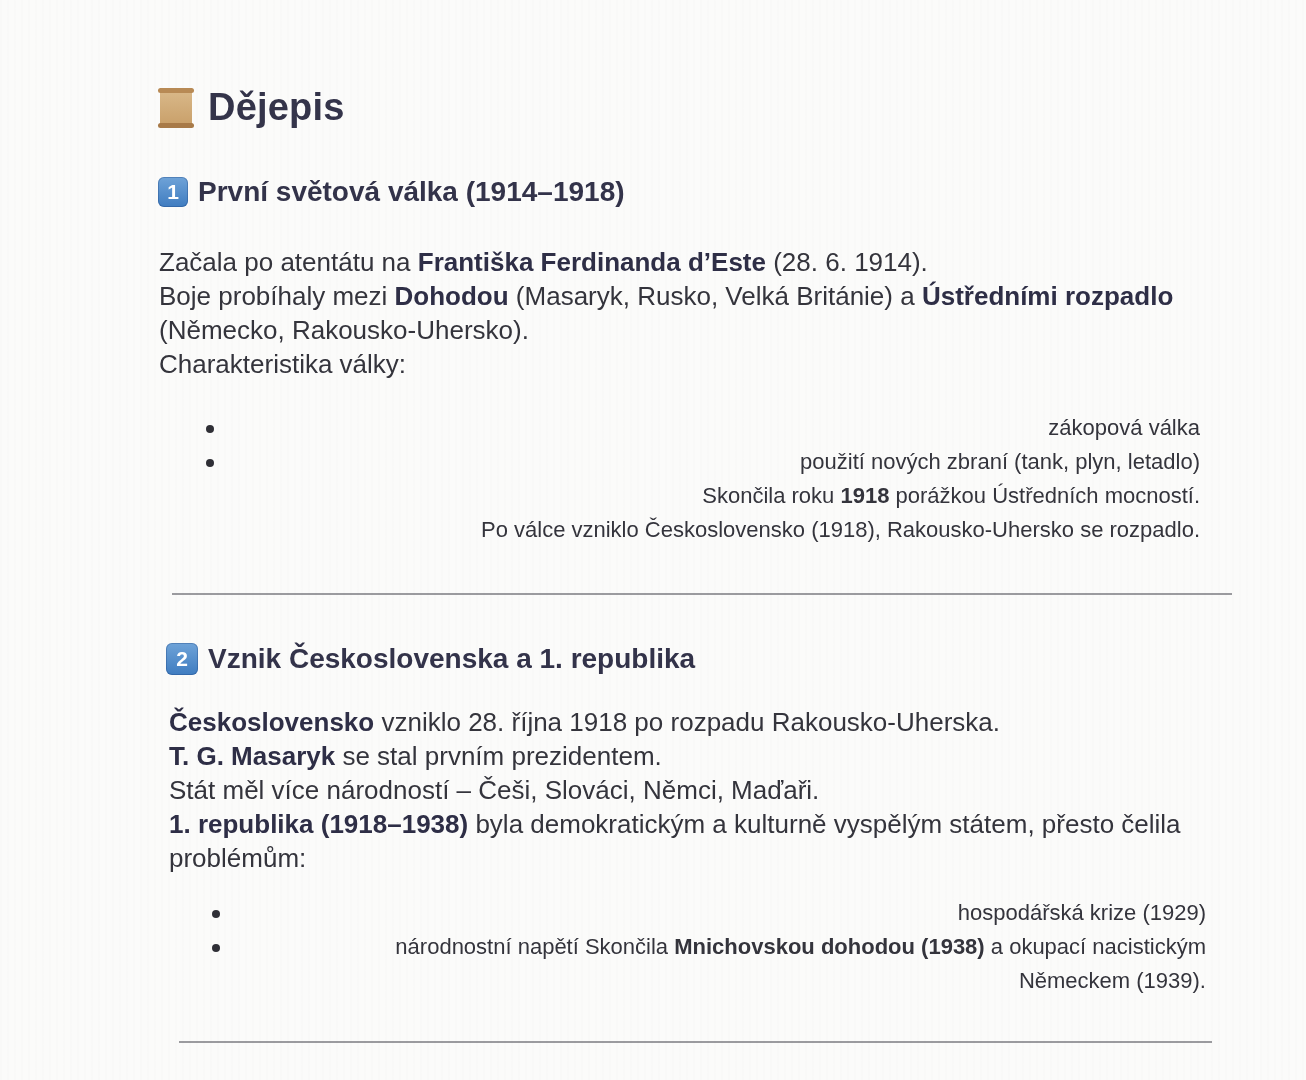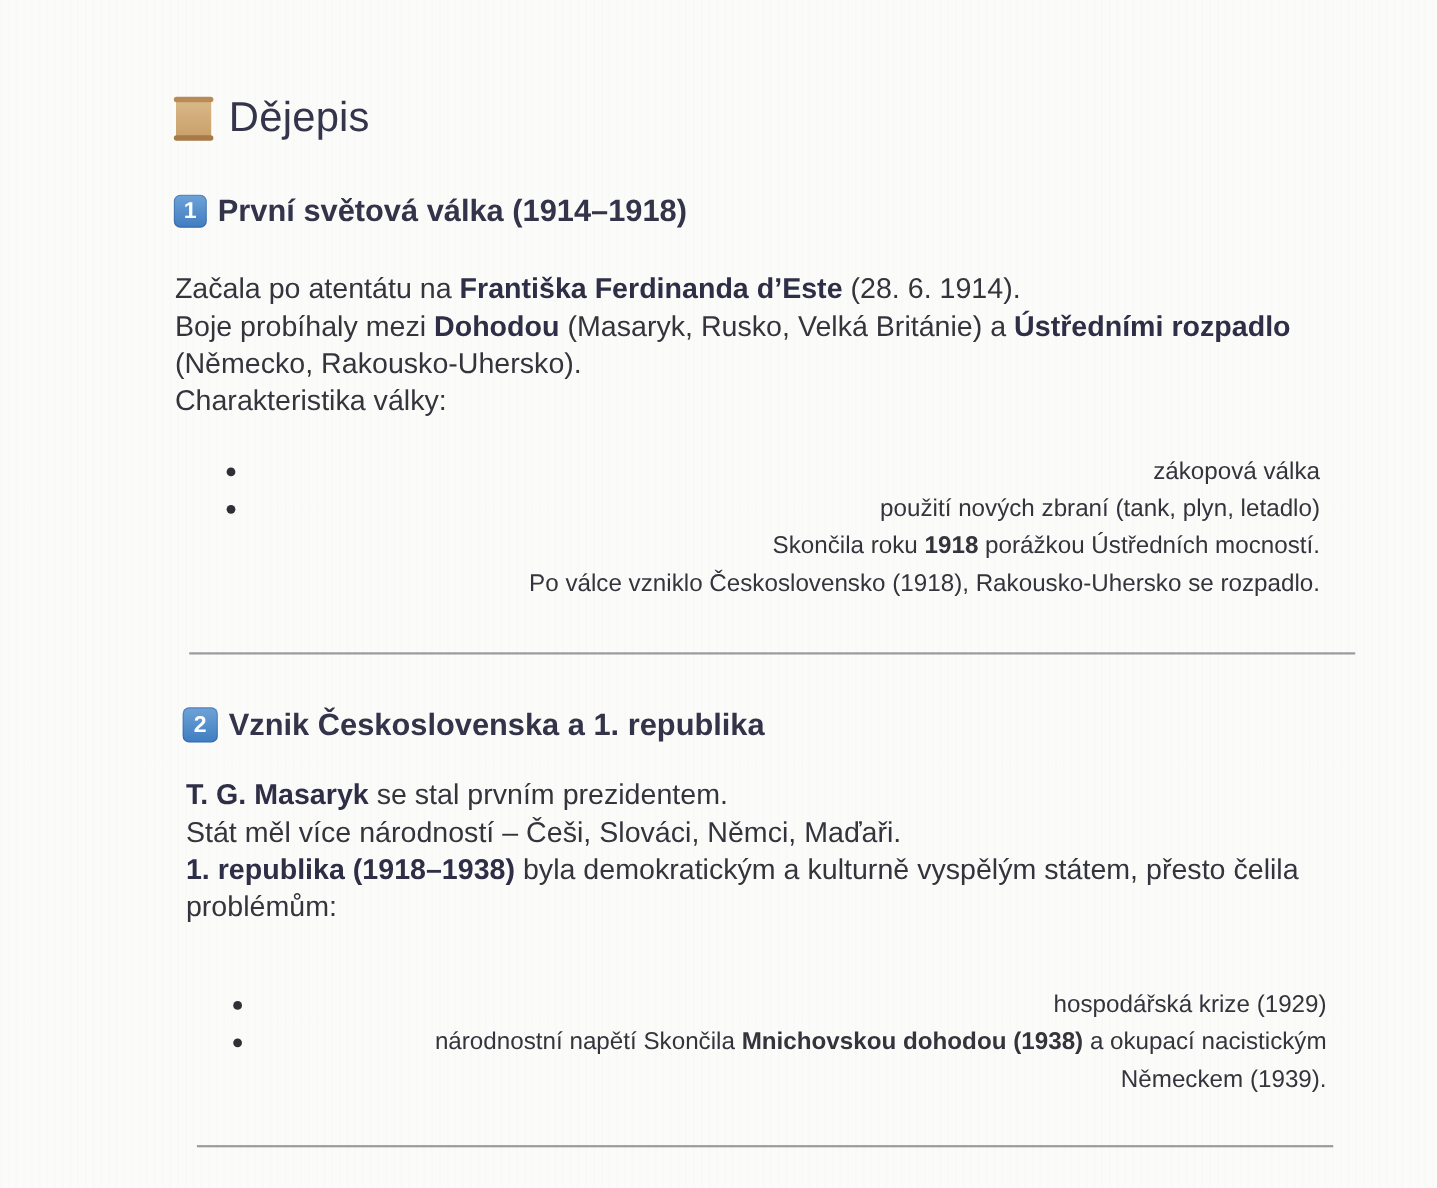--- a/index.html
+++ b/index.html
@@ -27,21 +27,21 @@
     background: linear-gradient(180deg, #d9b889 0%, #c9a06a 100%);
     border-radius: 1px;
   }
   .scroll-icon .roll-top, .scroll-icon .roll-bot {
     position: absolute; left: 0; width: 36px; height: 5px;
     background: #b88a55; border-radius: 3px;
   }
   .scroll-icon .roll-top { top: 0; }
   .scroll-icon .roll-bot { bottom: 0; background: #a87a48; }
   .title-text {
-    font-size: 38px; font-weight: normal; color: #34344a; letter-spacing: 0.2px;
+    font-size: 38px; font-weight: bold; color: #34344a; letter-spacing: 0.2px;
   }
   .section-head { display: flex; align-items: center; }
   .num-badge {
     width: 30px; height: 30px; border-radius: 6px;
     background: linear-gradient(180deg, #6fa3d8 0%, #3f7cc0 100%);
     color: #fff; font-weight: bold; font-size: 21px;
     display: flex; align-items: center; justify-content: center;
     margin-right: 10px; box-shadow: inset 0 0 0 1px rgba(30,70,130,0.35);
   }
   .section-title { font-size: 28px; font-weight: bold; color: #33334a; }
@@ -94,20 +94,21 @@
 </div>
 
 <div class="abs divider" style="left:172px; top:593px; width:1060px;"></div>
 
 <div class="abs section-head" style="left:166px; top:643px;">
   <div class="num-badge" style="width:32px;height:32px;">2</div>
   <span class="section-title">Vznik Československa a 1. republika</span>
 </div>
 
 <div class="abs para" style="left:169px; top:705px; width:1100px;">
+    <div><b>Československo</b><span> vzniklo 28. října 1918 po rozpadu Rakousko-Uherska.</span></div>
     <div><b>T. G. Masaryk</b><span> se stal prvním prezidentem.</span></div>
     <div><span>Stát měl více národností – Češi, Slováci, Němci, Maďaři.</span></div>
     <div><b>1. republika (1918–1938)</b><span> byla demokratickým a kulturně vyspělým státem, přesto čelila</span></div>
     <div><span>problémům:</span></div>
   </div>
 
 <div class="abs bullets" style="left:206px; top:896px; width:1000px;">
   <div>
       <div class="bullet-row"><span class="dot"></span><span>hospodářská krize (1929)</span></div>
       <div class="bullet-row"><span class="dot"></span><span>národnostní napětí Skončila </span><b>Mnichovskou dohodou (1938)</b><span> a okupací nacistickým</span></div>

